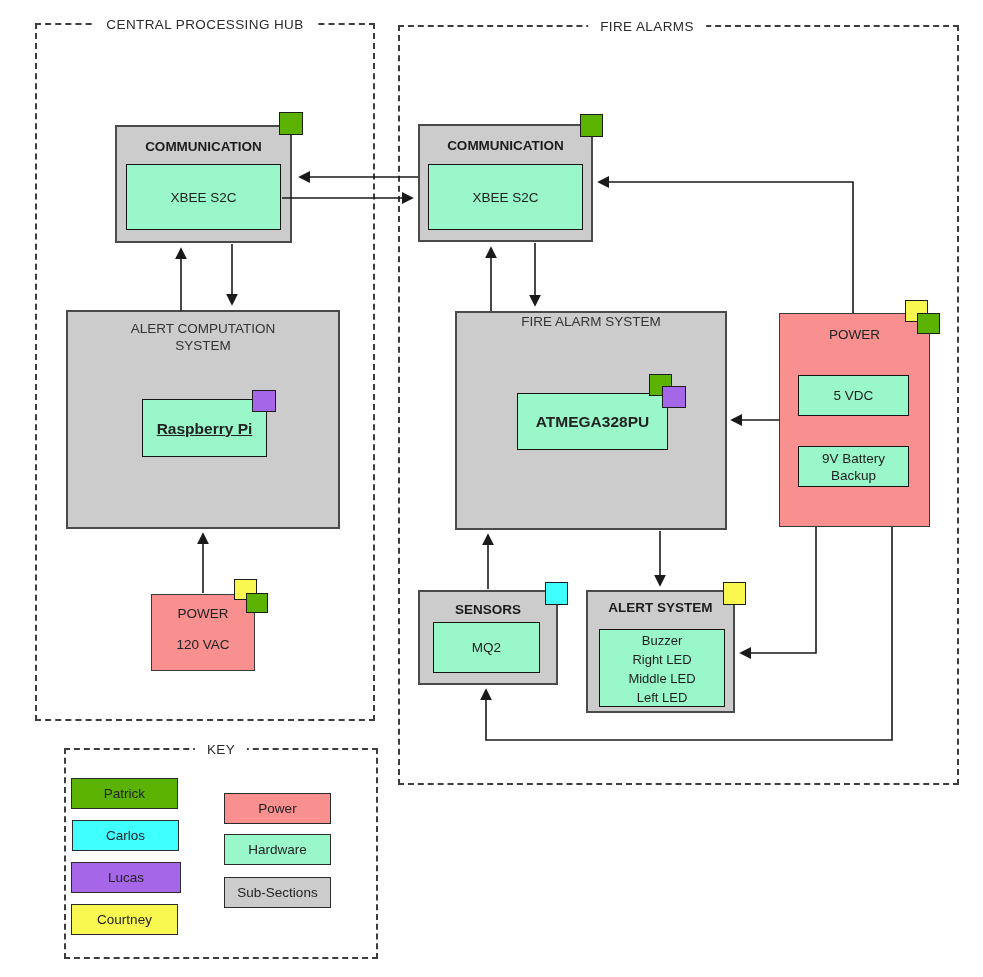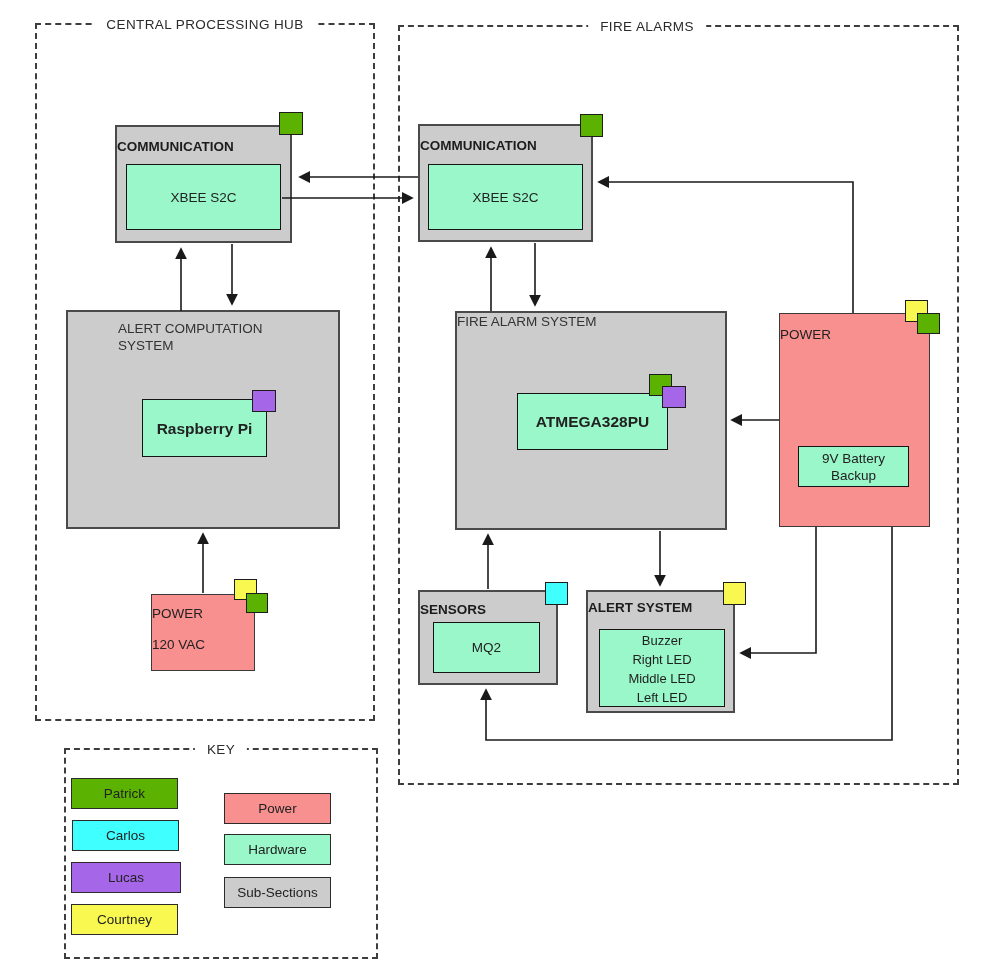--- a/index.html
+++ b/index.html
@@ -30,20 +30,21 @@
     white-space: nowrap;
     line-height: 19px;
   }
   .box {
     position: absolute;
     border: 2px solid #4a4a4a;
     box-sizing: border-box;
     z-index: 2;
   }
   .box-title {
+    text-align: center;
     font-size: 13.5px;
     color: #333333;
     line-height: 17px;
   }
   .box-title.bold { font-weight: bold; color: #1c1c1c; }
   .chip {
     position: absolute;
     border: 1.5px solid #141414;
     box-sizing: border-box;
     display: flex;
@@ -111,21 +112,21 @@
     <div class="box-title bold" style="margin-top:11px;">COMMUNICATION</div>
   </div>
   <div class="chip" style="left: 126px; top: 164px; width: 155px; height: 66px; background-color: rgb(153, 247, 201);">
     <span>XBEE S2C</span>
   </div>
   <div class="badge" style="left: 279px; top: 112px; width: 24px; height: 23px; background-color: rgb(92, 178, 0);"></div>
 
   <div class="box" style="left: 66px; top: 310px; width: 274px; height: 219px; background-color: rgb(204, 204, 204);">
     <div class="box-title" style="margin:8px auto 0; width:170px;">ALERT COMPUTATION SYSTEM</div>
   </div>
-  <div class="chip big" style="left: 142px; top: 399px; width: 125px; height: 58px; background-color: rgb(153, 247, 201);">
+  <div class="chip big" style="left: 142px; top: 399px; width: 125px; height: 58px; background-color: rgb(153, 247, 201); text-decoration: underline;">
     <span>Raspberry Pi</span>
   </div>
   <div class="badge" style="left: 252px; top: 390px; width: 24px; height: 22px; background-color: rgb(166, 102, 232);"></div>
 
   <div class="box" style="left: 151px; top: 594px; width: 104px; height: 77px; border-width: 1.6px; border-color: rgb(58, 58, 58); background-color: rgb(248, 144, 144);">
     <div class="box-title" style="margin-top:10px; color:#222;">POWER</div>
     <div class="box-title" style="margin-top:14px; color:#222;">120 VAC</div>
   </div>
   <div class="badge" style="left: 234px; top: 579px; width: 23px; height: 21px; background-color: rgb(248, 248, 80);"></div>
   <div class="badge" style="left: 246px; top: 593px; width: 22px; height: 20px; background-color: rgb(92, 178, 0);"></div>
@@ -142,20 +143,23 @@
     <div class="box-title" style="">FIRE ALARM SYSTEM</div>
   </div>
   <div class="chip big" style="left: 517px; top: 393px; width: 151px; height: 57px; background-color: rgb(153, 247, 201);">
     <span>ATMEGA328PU</span>
   </div>
   <div class="badge" style="left: 649px; top: 374px; width: 23px; height: 22px; background-color: rgb(92, 178, 0);"></div>
   <div class="badge" style="left: 662px; top: 386px; width: 24px; height: 22px; background-color: rgb(166, 102, 232);"></div>
 
   <div class="box" style="left: 779px; top: 313px; width: 151px; height: 214px; border-width: 1.6px; border-color: rgb(58, 58, 58); background-color: rgb(248, 144, 144);">
     <div class="box-title" style="margin-top:12px; color:#222;">POWER</div>
+  </div>
+  <div class="chip" style="left: 798px; top: 375px; width: 111px; height: 41px; background-color: rgb(153, 247, 201);">
+    <span>5 VDC</span>
   </div>
   <div class="chip" style="left: 798px; top: 446px; width: 111px; height: 41px; background-color: rgb(153, 247, 201);">
     <span style="display:inline-block; width:80px;">9V Battery Backup</span>
   </div>
   <div class="badge" style="left: 905px; top: 300px; width: 23px; height: 22px; background-color: rgb(248, 248, 80);"></div>
   <div class="badge" style="left: 917px; top: 313px; width: 23px; height: 21px; background-color: rgb(92, 178, 0);"></div>
 
   <div class="box" style="left: 418px; top: 590px; width: 140px; height: 95px; background-color: rgb(204, 204, 204);">
     <div class="box-title bold" style="margin-top:9px;">SENSORS</div>
   </div>

